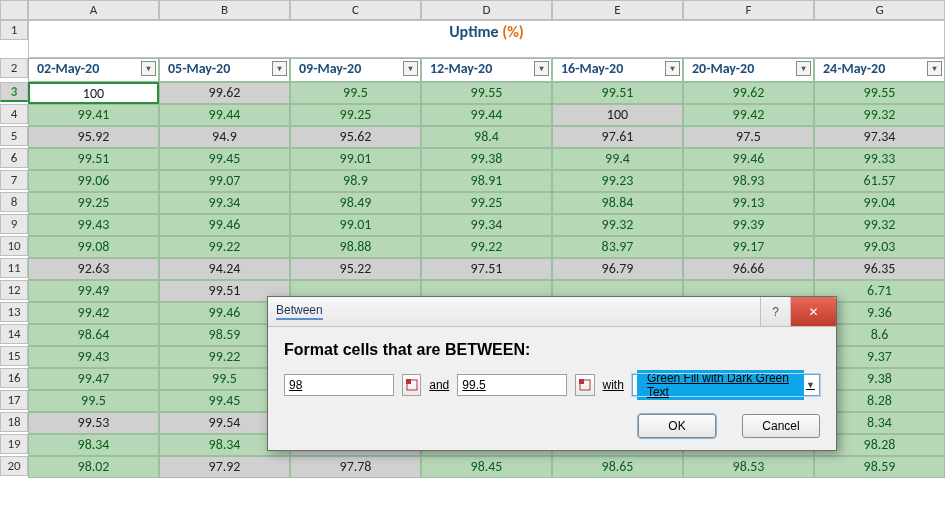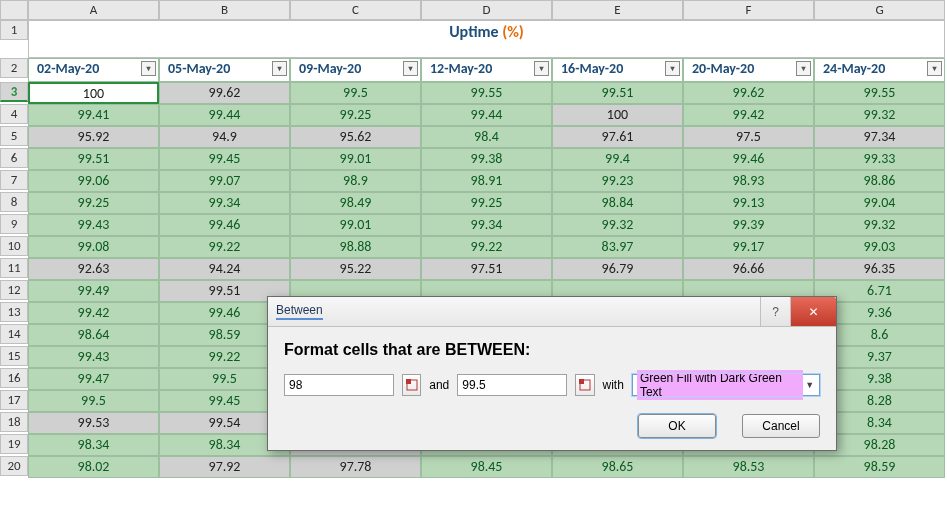--- a/index.html
+++ b/index.html
@@ -89,40 +89,40 @@
   .titlebar .ttxt { color:#24365a; border-bottom:2px solid #5a8dd6; padding-bottom:1px;}
   .tbtns { display:flex; height:100%; }
   .tbtn {
     width:30px; display:flex; align-items:center; justify-content:center;
     border-left:1px solid #c0c0c0;
   }
   .tbtn.help { background:linear-gradient(#f4f4f4,#e4e4e4); color:#555;}
   .tbtn.close { background:linear-gradient(#e86a5a,#c03a2a); color:#fff; width:46px; border-radius:0 2px 0 0;}
   .dlgbody { padding: 14px 16px 12px 16px; }
   .dlgbody .lbl { font-weight:bold; font-size:16px; margin-bottom:15px; }
-  .row-controls { display:flex; align-items:center; gap:8px; margin-bottom:18px;}
+  .row-controls { display:flex; align-items:center; gap:8px; margin-bottom:18px;text-decoration:underline;}
   .txtin {
     width:110px; height:22px; border:1px solid #a0a0a0; padding:0 4px;
     font-size:12px; background:#fff;
   }
   .refbtn {
     width:20px; height:22px; border:1px solid #a0a0a0;
     background:linear-gradient(#fff,#eaeaea);
     display:flex;align-items:center;justify-content:center;
   }
   .refbtn svg{width:12px;height:12px;}
   .andtxt{ font-size:12px; }
   .withtxt{ font-size:12px; margin-left:0;}
   .combo {
     width:196px; height:22px; border:1px solid #6aa0d8;
     background:#fff; display:flex; align-items:center; justify-content:space-between;
     padding:0 2px 0 4px; font-size:12px;
     outline:1px solid #b3d3f0;
   }
-  .combo .sel { background:#f0abfc; padding:1px 3px; }
+  .combo .sel { background:#0ea5e9; padding:1px 10px; }
   .combo .dd { width:15px; text-align:center; font-size:9px; color:#444;}
   .btnrow { display:flex; justify-content:flex-end; gap:26px; }
   .btn {
     width:78px; height:24px; border:1px solid #8a8a8a; border-radius:3px;
     background:linear-gradient(#fdfdfd,#e6e6e6);
     font-size:12px; cursor:pointer;
   }
   .btn.primary { outline:1px solid #7fb3e0; }
 </style>
 </head>
@@ -200,21 +200,21 @@
     <div class="cell">99.4</div>
     <div class="cell">99.46</div>
     <div class="cell">99.33</div>
     <div class="rowhdr">7</div>
     <div class="cell">99.06</div>
     <div class="cell">99.07</div>
     <div class="cell">98.9</div>
     <div class="cell">98.91</div>
     <div class="cell">99.23</div>
     <div class="cell">98.93</div>
-    <div class="cell">98.86</div>
+    <div class="cell">61.57</div>
     <div class="rowhdr">8</div>
     <div class="cell">99.25</div>
     <div class="cell">99.34</div>
     <div class="cell">98.49</div>
     <div class="cell">99.25</div>
     <div class="cell">98.84</div>
     <div class="cell">99.13</div>
     <div class="cell">99.04</div>
     <div class="rowhdr">9</div>
     <div class="cell">99.43</div>

